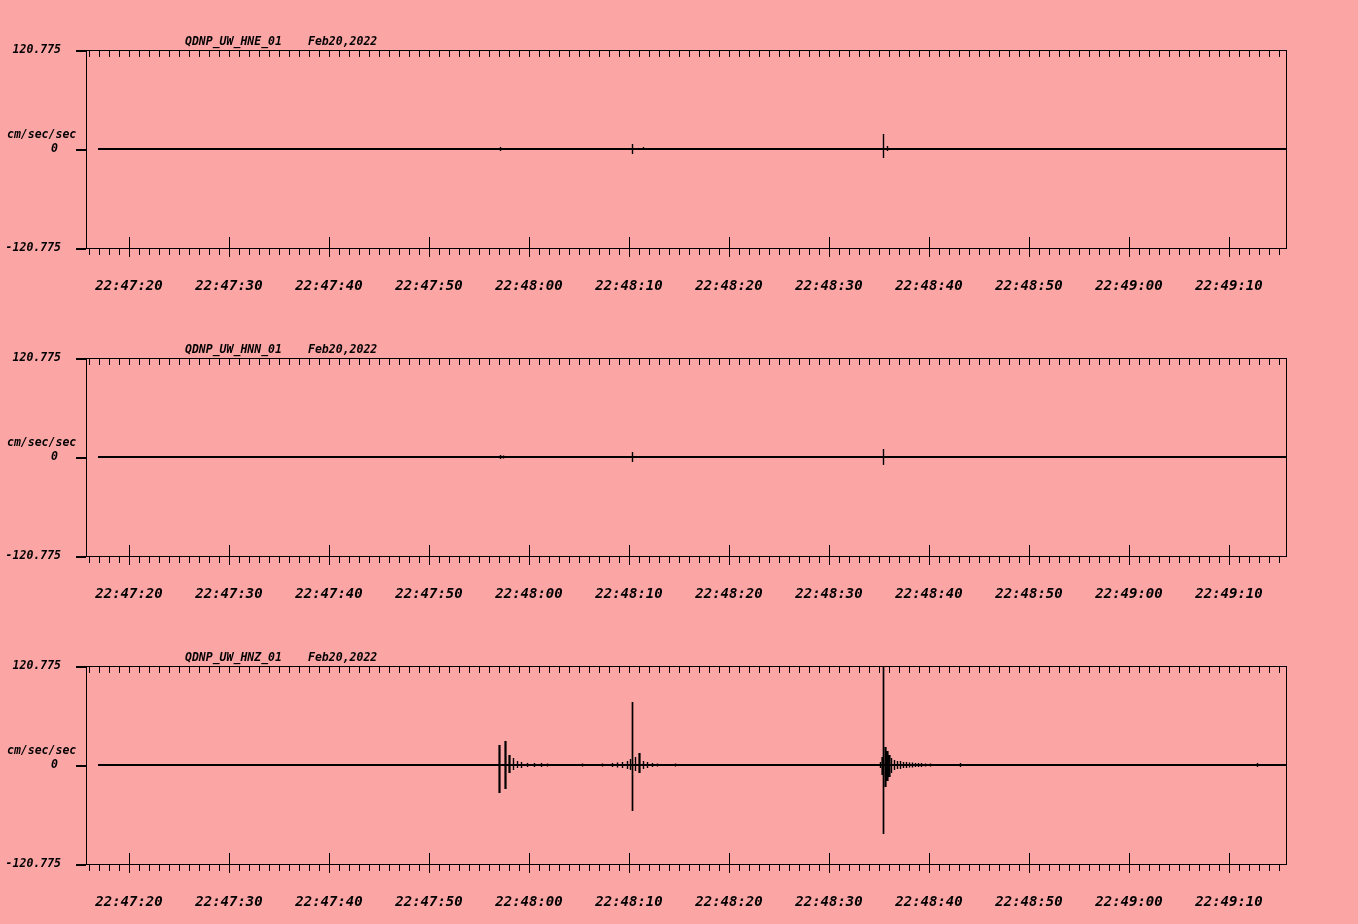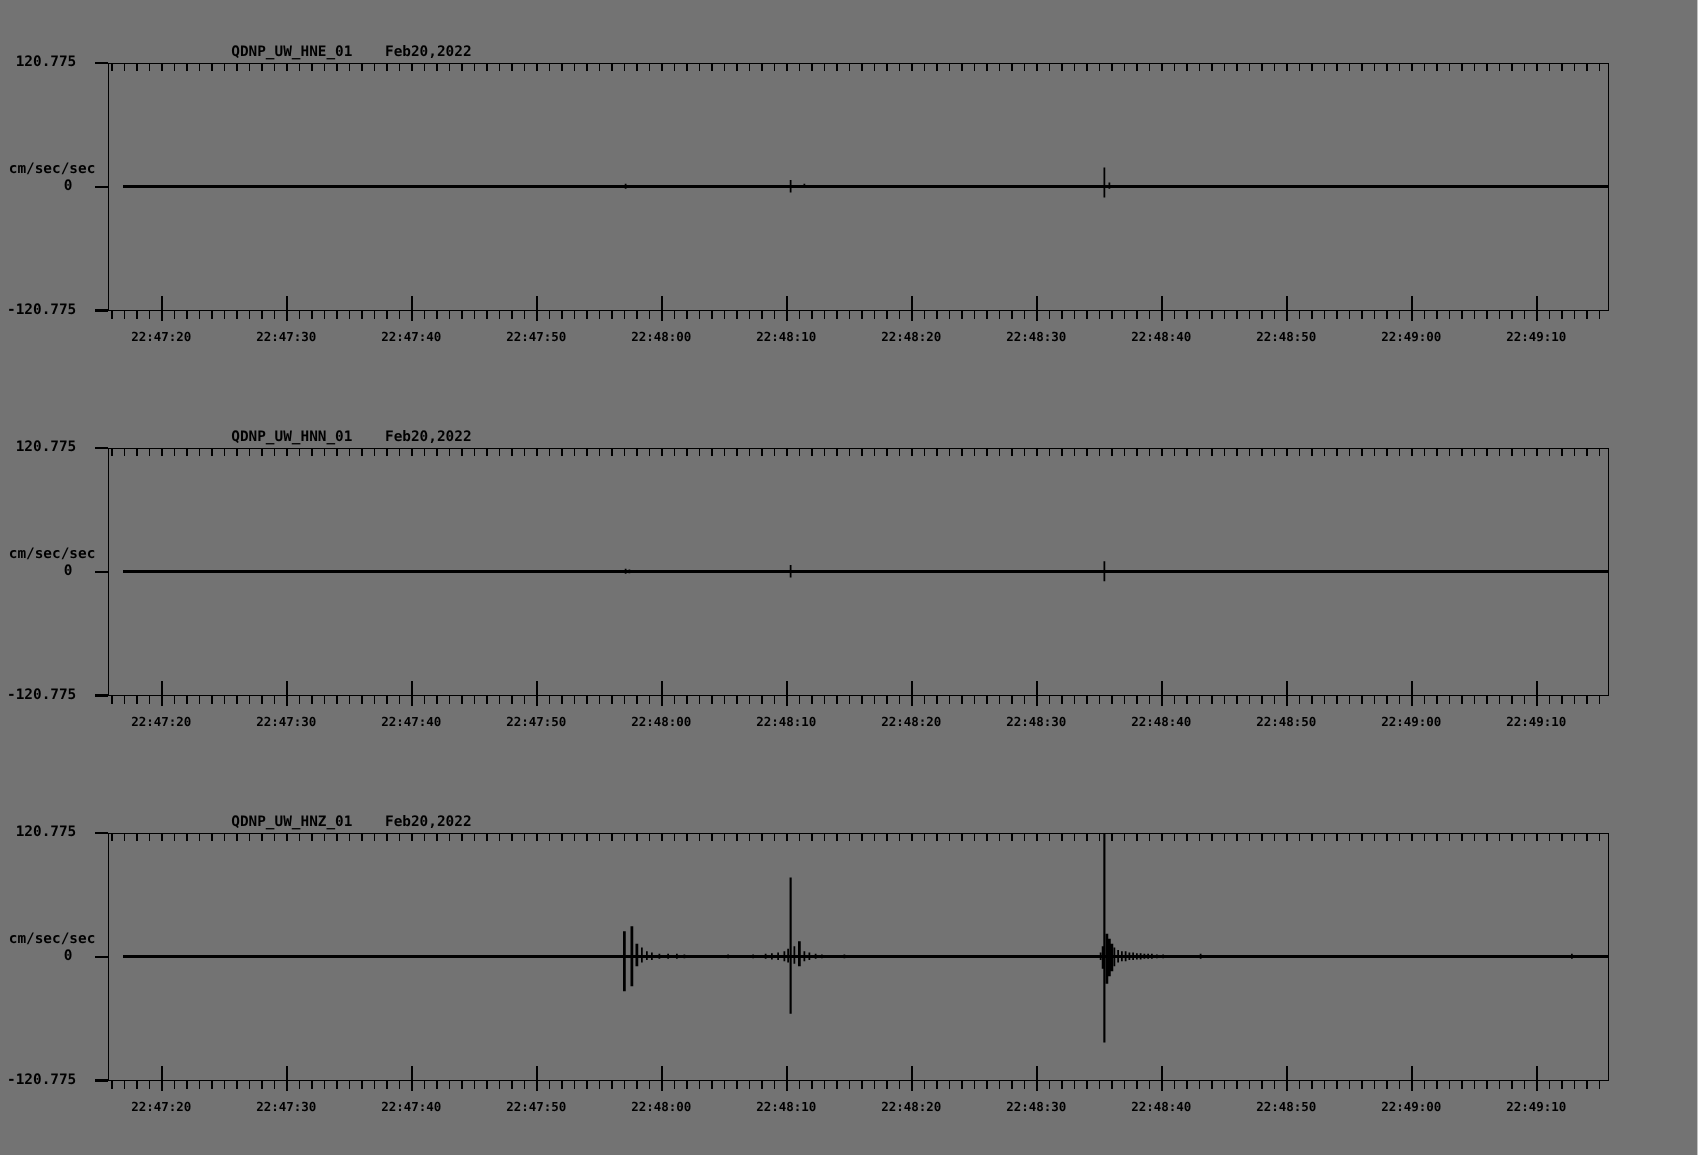--- a/index.html
+++ b/index.html
@@ -1,30 +1,30 @@
 <!DOCTYPE html>
 <html><head>
 <meta charset="utf-8">
 <style>
   html,body{margin:0;padding:0;background:#ffffff;}
-  .screen{position:relative;width:1358px;height:924px;background:#737373;overflow:hidden;
-          font-family:"DejaVu Sans Mono",monospace;}
+  .screen{position:relative;width:1358px;height:924px;background:#fca5a5;overflow:hidden;
+          font-family:"DejaVu Sans Mono",monospace;font-style:italic;}
   #plot-svg{position:absolute;left:0;top:0;}
   .ptxt{position:absolute;font-family:"DejaVu Sans Mono",monospace;font-weight:bold;
         font-size:11.5px;line-height:13px;color:#000;white-space:pre;}
   .p0{--t:50px;} .p1{--t:358px;} .p2{--t:666px;}
   .t-station{left:185px;top:calc(var(--t) - 15px);}
   .t-date{left:308px;top:calc(var(--t) - 15px);}
   .t-ymax{left:0;width:61px;text-align:right;top:calc(var(--t) - 7px);}
   .t-units{left:7px;top:calc(var(--t) + 78px);}
   .t-zero{left:0;width:58px;text-align:right;top:calc(var(--t) + 92px);}
   .t-ymin{left:0;width:61px;text-align:right;top:calc(var(--t) + 191px);}
   .xrow{position:absolute;left:0;width:1358px;height:14px;top:calc(var(--t) + 214px);}
-  .xlab{position:absolute;top:0;width:80px;text-align:center;font-family:"DejaVu Sans Mono",monospace;
-        font-weight:bold;font-size:10px;line-height:13px;color:#000;white-space:pre;}
+  .xlab{position:absolute;top:15px;width:80px;text-align:center;font-family:"DejaVu Sans Mono",monospace;
+        font-weight:bold;font-size:14px;line-height:13px;color:#000;white-space:pre;}
 </style>
 </head>
 <body>
 
 <div class="screen">
 
   <svg id="plot-svg" width="1358" height="924" viewBox="0 0 1358 924">
       <g>
         <rect x="86.5" y="50.5" width="1200" height="198" fill="none" stroke="#000000" stroke-width="1" shape-rendering="crispEdges"></rect>
         <path d="M76,50.5H86M76,149.5H86M76,248.5H86" stroke="#000000" stroke-width="2" fill="none" shape-rendering="crispEdges"></path>

